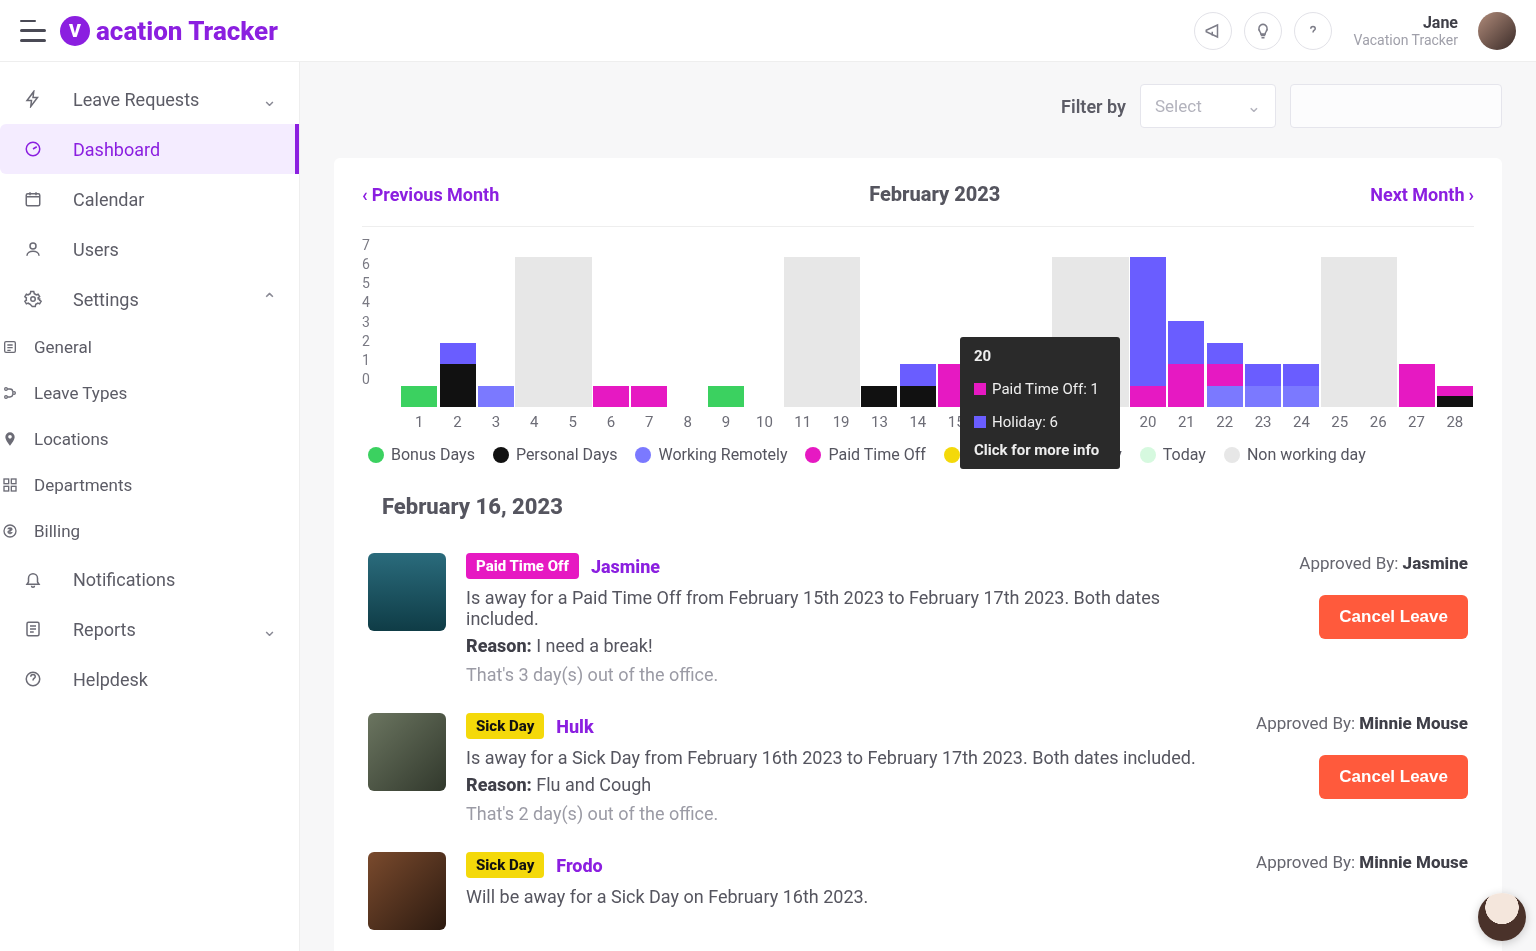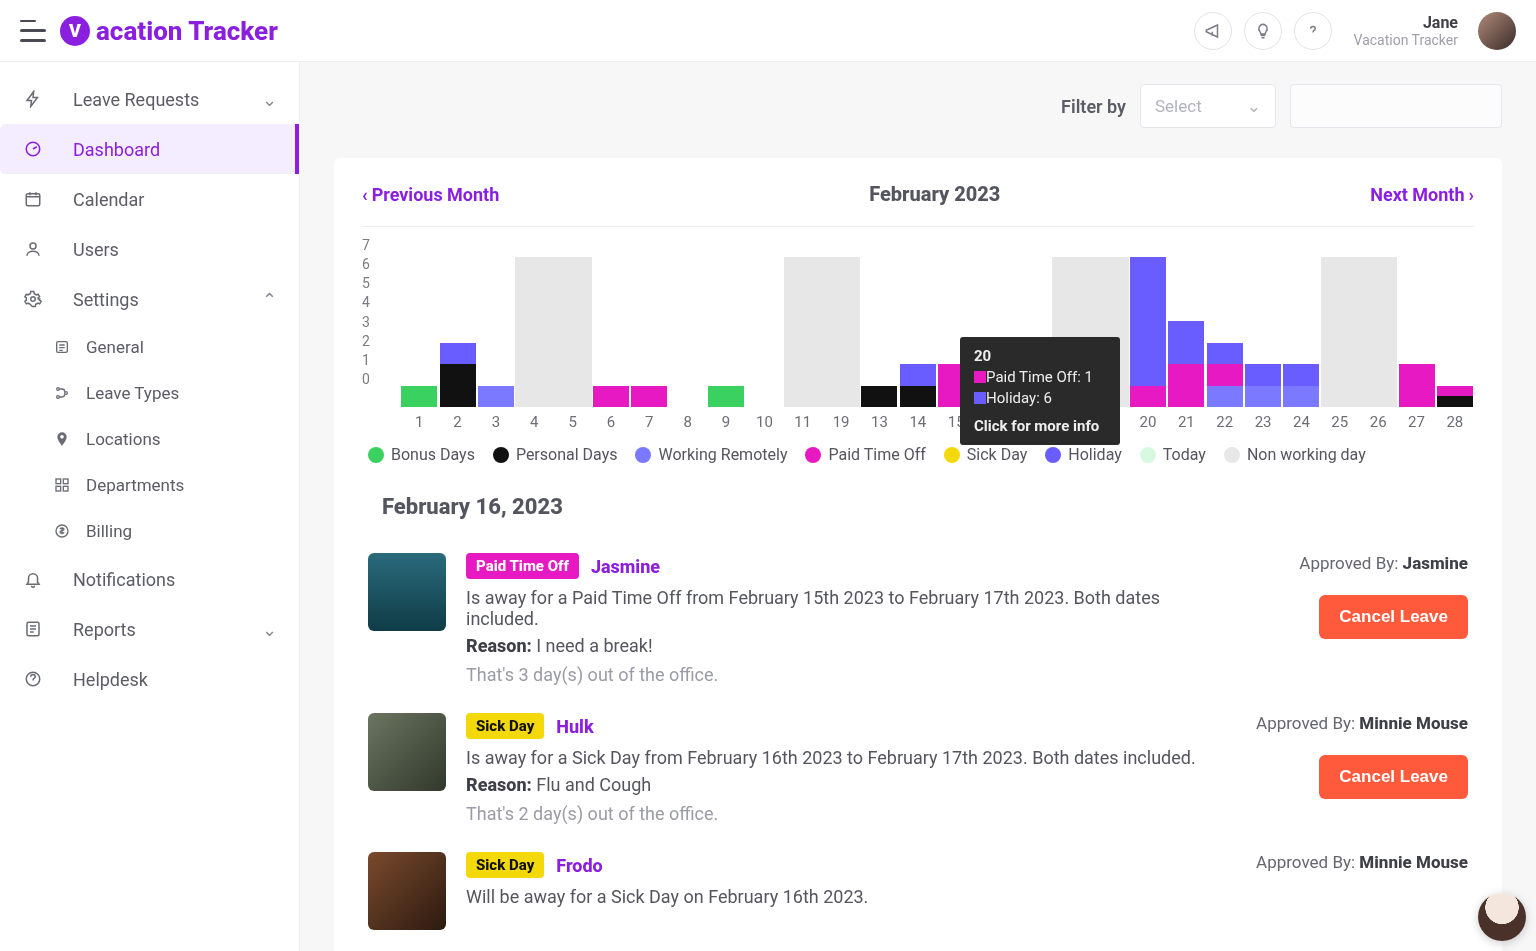--- a/index.html
+++ b/index.html
@@ -28,21 +28,21 @@
   .sidebar { width:300px; background:#fff; border-right:1px solid #eee; padding-top:12px; }
   .main { flex:1; background:#f7f7f8; overflow:hidden; position:relative; }
 
   
   .nav-item { display:flex; align-items:center; gap:29px; padding:14px 22px; font-size:18px; color:#5c5c66; cursor:pointer; position:relative; }
   .nav-item.active { background:#f4ecff; color:#8b1fe0;border-radius:6px; }
   .nav-item.active::after { content:""; position:absolute; right:0; top:0; bottom:0; width:4px; background:#8b1fe0; }
   .nav-icon { width:22px; height:22px; display:flex; align-items:center; justify-content:center; color:#6b6b75; flex-shrink:0; }
   .nav-item.active .nav-icon { color:#8b1fe0; }
   .nav-caret { margin-left:auto; color:#8a8a95; }
-  .nav-sub { padding-left:52px; }
+  .nav-sub { }
   .nav-sub .nav-item { padding:13px 22px 13px 0; font-size:17px; gap:14px; }
   .nav-sub .nav-icon { width:20px; height:20px; }
 
   
   .filter-row { display:flex; justify-content:flex-end; align-items:center; gap:14px; padding:22px 34px 12px; }
   .filter-label { font-size:18px; color:#5c5c66; font-weight:600; }
   .select { border:1px solid #e5e5ec; border-radius:4px; background:#fff; height:44px; min-width:136px; display:flex; align-items:center; padding:0 14px; color:#b3b3bd; font-size:17px; justify-content:space-between; cursor:pointer; }
   .select .caret { color:#b3b3bd; }
   .select2 { border:1px solid #e5e5ec; border-radius:4px; background:#fcfcfd; height:44px; width:212px; }
 
@@ -61,21 +61,21 @@
   .bar-col.nw { background:#e7e7e7; }
   .stack { width:36px; display:flex; flex-direction:column-reverse; }
   .seg { width:100%; }
   .x-axis { display:flex; margin-left:38px; margin-top:6px; }
   .x-axis .daynum { flex:1; text-align:center; font-size:15px; color:#6d6d77; }
   .legend { display:flex; flex-wrap:wrap; gap:18px; margin-top:14px; margin-left:6px; font-size:16px; color:#55555f; align-items:center; }
   .lg { display:flex; align-items:center; gap:7px; }
   .sw { width:16px; height:16px; border-radius:50%; }
 
   .tooltip { position:absolute; background:#2a2a2a; color:#eee; font-size:15px; padding:10px 14px; border-radius:3px; z-index:5; width:160px; }
-  .tooltip .tt-row { display:flex; align-items:center; margin-top:3px; }
+  .tooltip .tt-row { display:flex; align-items:center; gap:6px; margin-top:15px; }
   .tooltip .tt-sw { width:12px; height:12px; }
 
   
   .day-head { font-weight:800; font-size:22px; color:#55555f; margin:30px 0 20px 20px; }
   .leave { display:flex; gap:20px; padding:14px 6px; align-items:flex-start; }
   .lv-avatar { width:78px; height:78px; border-radius:6px; flex-shrink:0; }
   .av1 { background:linear-gradient(180deg,#2a6b7c 0%,#0f3c46 100%); }
   .av2 { background:linear-gradient(135deg,#6b7560,#31382c); }
   .av3 { background:linear-gradient(135deg,#7a4a2d,#2c1a10); }
   .lv-body { flex:1; font-size:18px; color:#55555f; }

